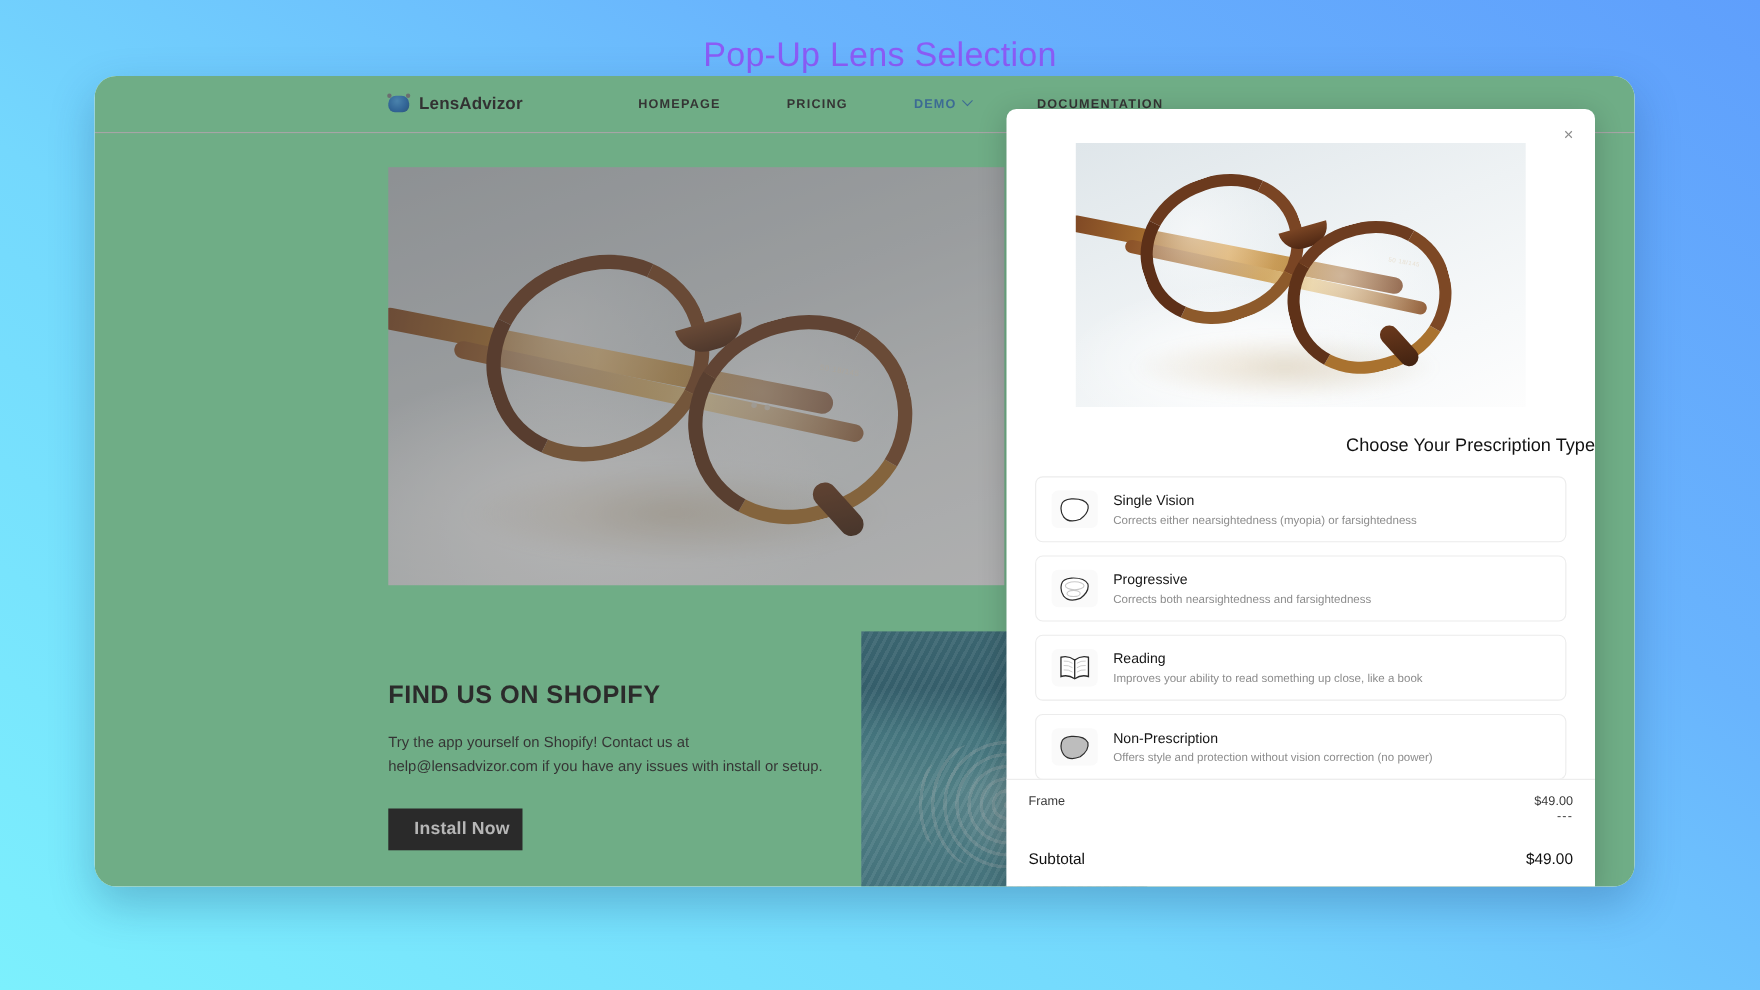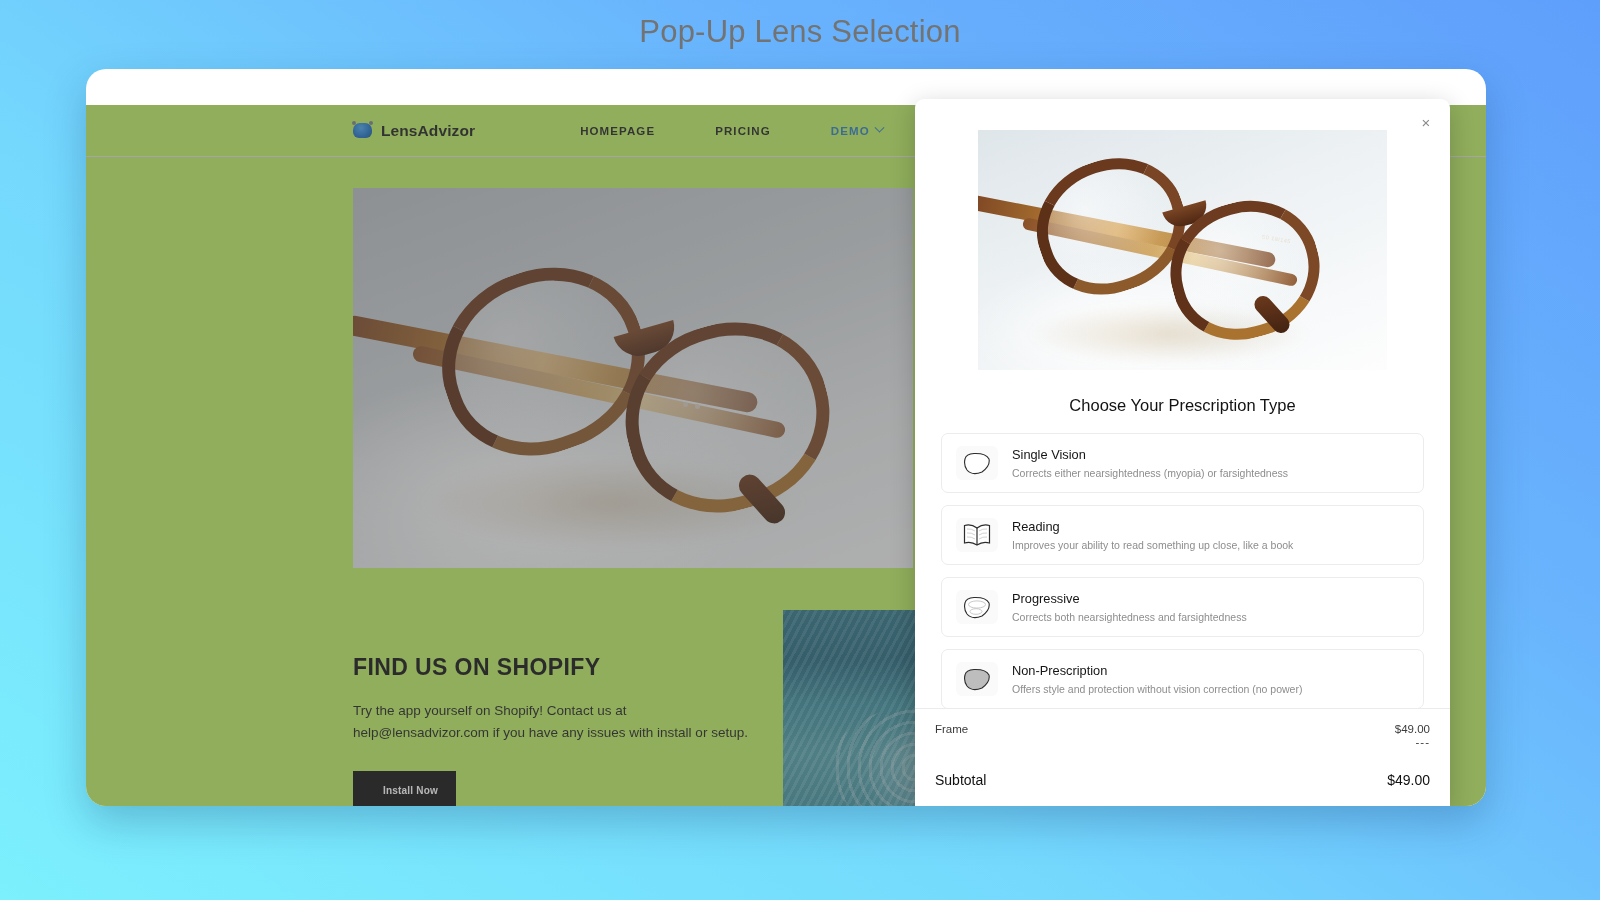--- a/index.html
+++ b/index.html
@@ -8,34 +8,34 @@
     font-family: "Liberation Sans", sans-serif;
     overflow: hidden;
   }
   body {
     background: linear-gradient(215deg, #5f9ffc 0%, #69b4fd 32%, #74d8fd 62%, #7cf0fd 100%);
     position: relative;
   }
 
   
   .page-title {
-    position: absolute; top: 14px; left: 0; width: 100%;
-    text-align: center; color: #737373;
+    position: absolute; top: 32px; left: 0; width: 100%;
+    text-align: center; color: #8b5cf6;
     font-size: 31px; font-weight: 400; letter-spacing: .2px;
   }
 
   
   .browser {
     position: absolute; left: 86px; top: 69px;
     width: 1400px; height: 737px;
     background: #ffffff; border-radius: 20px;
     box-shadow: 0 16px 40px rgba(20,60,110,.28);
     overflow: hidden;
   }
-  .page-canvas { position: absolute; inset: 0; background: #bef264; margin-top: 36px; }
+  .page-canvas { position: absolute; inset: 0; background: #86efac; }
 
   
   .site-nav {
     position: relative; height: 52px;
     display: flex; align-items: center;
     border-bottom: 1px solid #e3e3e3;
   }
   .brand { display: flex; align-items: center; gap: 9px; margin-left: 267px; }
   .brand-mark {
     width: 19px; height: 15px; border-radius: 7px 7px 6px 6px;
@@ -100,22 +100,22 @@
   
   .sec-title {
     position: absolute; left: 267px; top: 549px;
     font-size: 23px; font-weight: 800; color: #111; letter-spacing: .4px;
   }
   .sec-body {
     position: absolute; left: 267px; top: 595px; width: 400px;
     font-size: 13.5px; line-height: 1.62; color: #1f1f1f;
   }
   .install-btn {
-    position: absolute; left: 267px; top: 666px; width: 103px; height: 38px;
-    background: #0e0e0e; color: #fff; font-size: 10px; font-weight: 700;
+    position: absolute; left: 267px; top: 666px; width: 122px; height: 38px;
+    background: #0e0e0e; color: #fff; font-size: 16px; font-weight: 700;
     display: flex; align-items: center; justify-content: center; letter-spacing: .2px; padding-left: 12px;
   }
   .water-shot {
     position: absolute; left: 697px; top: 505px; width: 260px; height: 232px;
     background:
       repeating-linear-gradient(118deg, rgba(255,255,255,.10) 0 3px, rgba(0,0,0,.05) 3px 7px),
       radial-gradient(ellipse 55% 40% at 62% 70%, rgba(190,225,230,.55), rgba(190,225,230,0) 60%),
       linear-gradient(180deg, #2e7b8e 0%, #236d84 22%, #3d94a4 40%, #54a8b3 62%, #3f92a3 100%);
   }
   .water-shot::after {
@@ -165,21 +165,21 @@
   .mh-temple.b { top: 116px; left: 42px; width: 280px; height: 12px;
     background: linear-gradient(90deg,#8a5128 0%, #cfa055 45%, #e3c383 62%, #8a5128 100%); transform: rotate(12deg); }
   .mh-tip { position: absolute; left: 272px; top: 176px; width: 44px; height: 17px;
     background: linear-gradient(120deg,#6d3a1d,#3f2110); border-radius: 9px; transform: rotate(48deg); }
   .mh-shadow { position: absolute; left: 40px; top: 172px; width: 300px; height: 64px;
     background: radial-gradient(ellipse at center, rgba(170,140,85,.28), rgba(170,140,85,0) 66%); filter: blur(5px); }
   .mh-spec { position: absolute; left: 284px; top: 106px; font-size: 5.5px; color: #e8e0d2;
              letter-spacing: .5px; transform: rotate(10deg); }
 
   .modal-heading {
-    text-align: center; font-size: 16.5px; color: #121212;
+    text-align: right; font-size: 16.5px; color: #121212;
     margin: 26px 0 18px; font-weight: 400;
   }
 
   .opt-list { padding: 0 26px; display: flex; flex-direction: column; gap: 12px; justify-content: flex-end; }
   .opt-card {
     display: flex; align-items: center; gap: 14px;
     border: 1px solid #ececec; border-radius: 7px;
     padding: 12px 14px; background: #fff; min-height: 60px;
   }
   .opt-icon {
@@ -271,50 +271,50 @@
             </svg>
           </span>
           <span class="opt-text">
             <span class="opt-title">Single Vision</span>
             <span class="opt-desc">Corrects either nearsightedness (myopia) or farsightedness</span>
           </span>
         </div>
 
         <div class="opt-card">
           <span class="opt-icon">
+            <svg width="30" height="25" viewBox="0 0 30 25">
+              <path d="M3 8 Q4 3 12 2.5 Q24 2 27 8 Q28.5 15 20 21 Q10 25 5 19 Q1.5 14 3 8 Z" fill="#fff" stroke="#2c2c2c" stroke-width="1.1"></path>
+              <ellipse cx="15" cy="9.5" rx="8.5" ry="3.6" fill="none" stroke="#c9c9c9" stroke-width="1"></ellipse>
+              <ellipse cx="14" cy="16.5" rx="6" ry="2.8" fill="none" stroke="#c9c9c9" stroke-width="1"></ellipse>
+            </svg>
+          </span>
+          <span class="opt-text">
+            <span class="opt-title">Progressive</span>
+            <span class="opt-desc">Corrects both nearsightedness and farsightedness</span>
+          </span>
+        </div>
+
+        <div class="opt-card">
+          <span class="opt-icon">
             <svg width="30" height="26" viewBox="0 0 30 26">
               <path d="M15 6 Q9 1.5 2.5 3.5 L2.5 21 Q9 19 15 23 Q21 19 27.5 21 L27.5 3.5 Q21 1.5 15 6 Z" fill="#fff" stroke="#2c2c2c" stroke-width="1.2"></path>
               <path d="M15 6 L15 23" stroke="#2c2c2c" stroke-width="1.2"></path>
               <path d="M5 7 Q9.5 6.5 13 9 M5 11 Q9.5 10.5 13 13 M5 15 Q9.5 14.5 13 17
                        M17 9 Q20.5 6.5 25 7 M17 13 Q20.5 10.5 25 11 M17 17 Q20.5 14.5 25 15" fill="none" stroke="#cccccc" stroke-width=".9"></path>
             </svg>
           </span>
           <span class="opt-text">
             <span class="opt-title">Reading</span>
             <span class="opt-desc">Improves your ability to read something up close, like a book</span>
           </span>
         </div>
 
         <div class="opt-card">
           <span class="opt-icon">
             <svg width="30" height="25" viewBox="0 0 30 25">
-              <path d="M3 8 Q4 3 12 2.5 Q24 2 27 8 Q28.5 15 20 21 Q10 25 5 19 Q1.5 14 3 8 Z" fill="#fff" stroke="#2c2c2c" stroke-width="1.1"></path>
-              <ellipse cx="15" cy="9.5" rx="8.5" ry="3.6" fill="none" stroke="#c9c9c9" stroke-width="1"></ellipse>
-              <ellipse cx="14" cy="16.5" rx="6" ry="2.8" fill="none" stroke="#c9c9c9" stroke-width="1"></ellipse>
-            </svg>
-          </span>
-          <span class="opt-text">
-            <span class="opt-title">Progressive</span>
-            <span class="opt-desc">Corrects both nearsightedness and farsightedness</span>
-          </span>
-        </div>
-
-        <div class="opt-card">
-          <span class="opt-icon">
-            <svg width="30" height="25" viewBox="0 0 30 25">
               <path d="M3 8 Q4 3 12 2.5 Q24 2 27 8 Q28.5 15 20 21 Q10 25 5 19 Q1.5 14 3 8 Z" fill="#bdbdbd" stroke="#2c2c2c" stroke-width="1.1"></path>
             </svg>
           </span>
           <span class="opt-text">
             <span class="opt-title">Non-Prescription</span>
             <span class="opt-desc">Offers style and protection without vision correction (no power)</span>
           </span>
         </div>
 
       </div>

